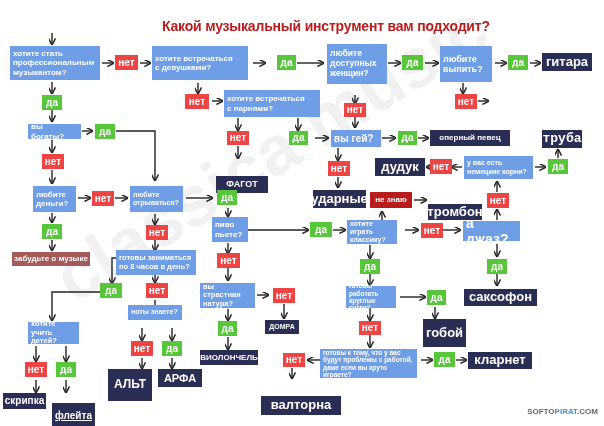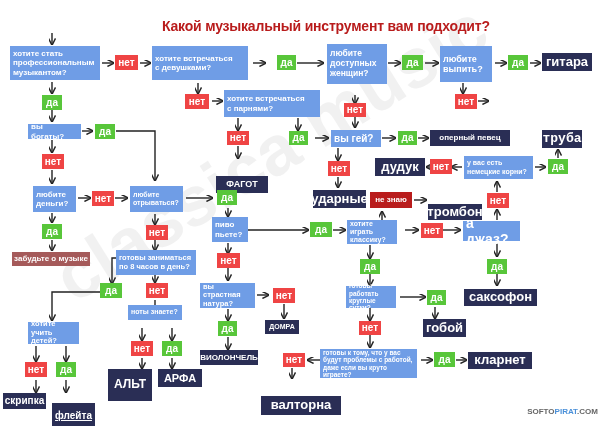--- a/index.html
+++ b/index.html
@@ -238,21 +238,21 @@
 круглые сутки?</div>
   <div class="node yes" style="left:427px;top:290px;width:19px;height:15px;">да</div>
   <div class="node res big" style="left:464px;top:289px;width:73px;height:17px;">саксофон</div>
 
   <div class="node q" style="left:128px;top:305px;width:54px;height:15px;font-size:7px;">ноты знаете?</div>
   <div class="node q" style="left:28px;top:322px;width:51px;height:22px;font-size:7.5px;">хотите учить
 детей?</div>
   <div class="node res" style="left:265px;top:320px;width:34px;height:14px;font-size:7px;">ДОМРА</div>
   <div class="node yes" style="left:218px;top:321px;width:19px;height:15px;">да</div>
   <div class="node no" style="left:359px;top:321px;width:22px;height:14px;">нет</div>
-  <div class="node res big" style="left:423px;top:319px;width:43px;height:18px;">гобой</div>
+  <div class="node res big" style="left:423px;top:319px;width:43px;height:28px;">гобой</div>
 
   <div class="node no" style="left:131px;top:341px;width:22px;height:15px;">нет</div>
   <div class="node yes" style="left:162px;top:341px;width:20px;height:15px;">да</div>
   <div class="node res" style="left:200px;top:350px;width:58px;height:15px;font-size:8px;">ВИОЛОНЧЕЛЬ</div>
   <div class="node no" style="left:283px;top:353px;width:22px;height:14px;">нет</div>
   <div class="node q" style="left:320px;top:349px;width:97px;height:29px;font-size:6.5px;">готовы к тому, что у вас
 будут проблемы с работой,
 даже если вы круто играете?</div>
   <div class="node yes" style="left:434px;top:352px;width:21px;height:15px;">да</div>
   <div class="node res big" style="left:468px;top:352px;width:64px;height:17px;">кларнет</div>

